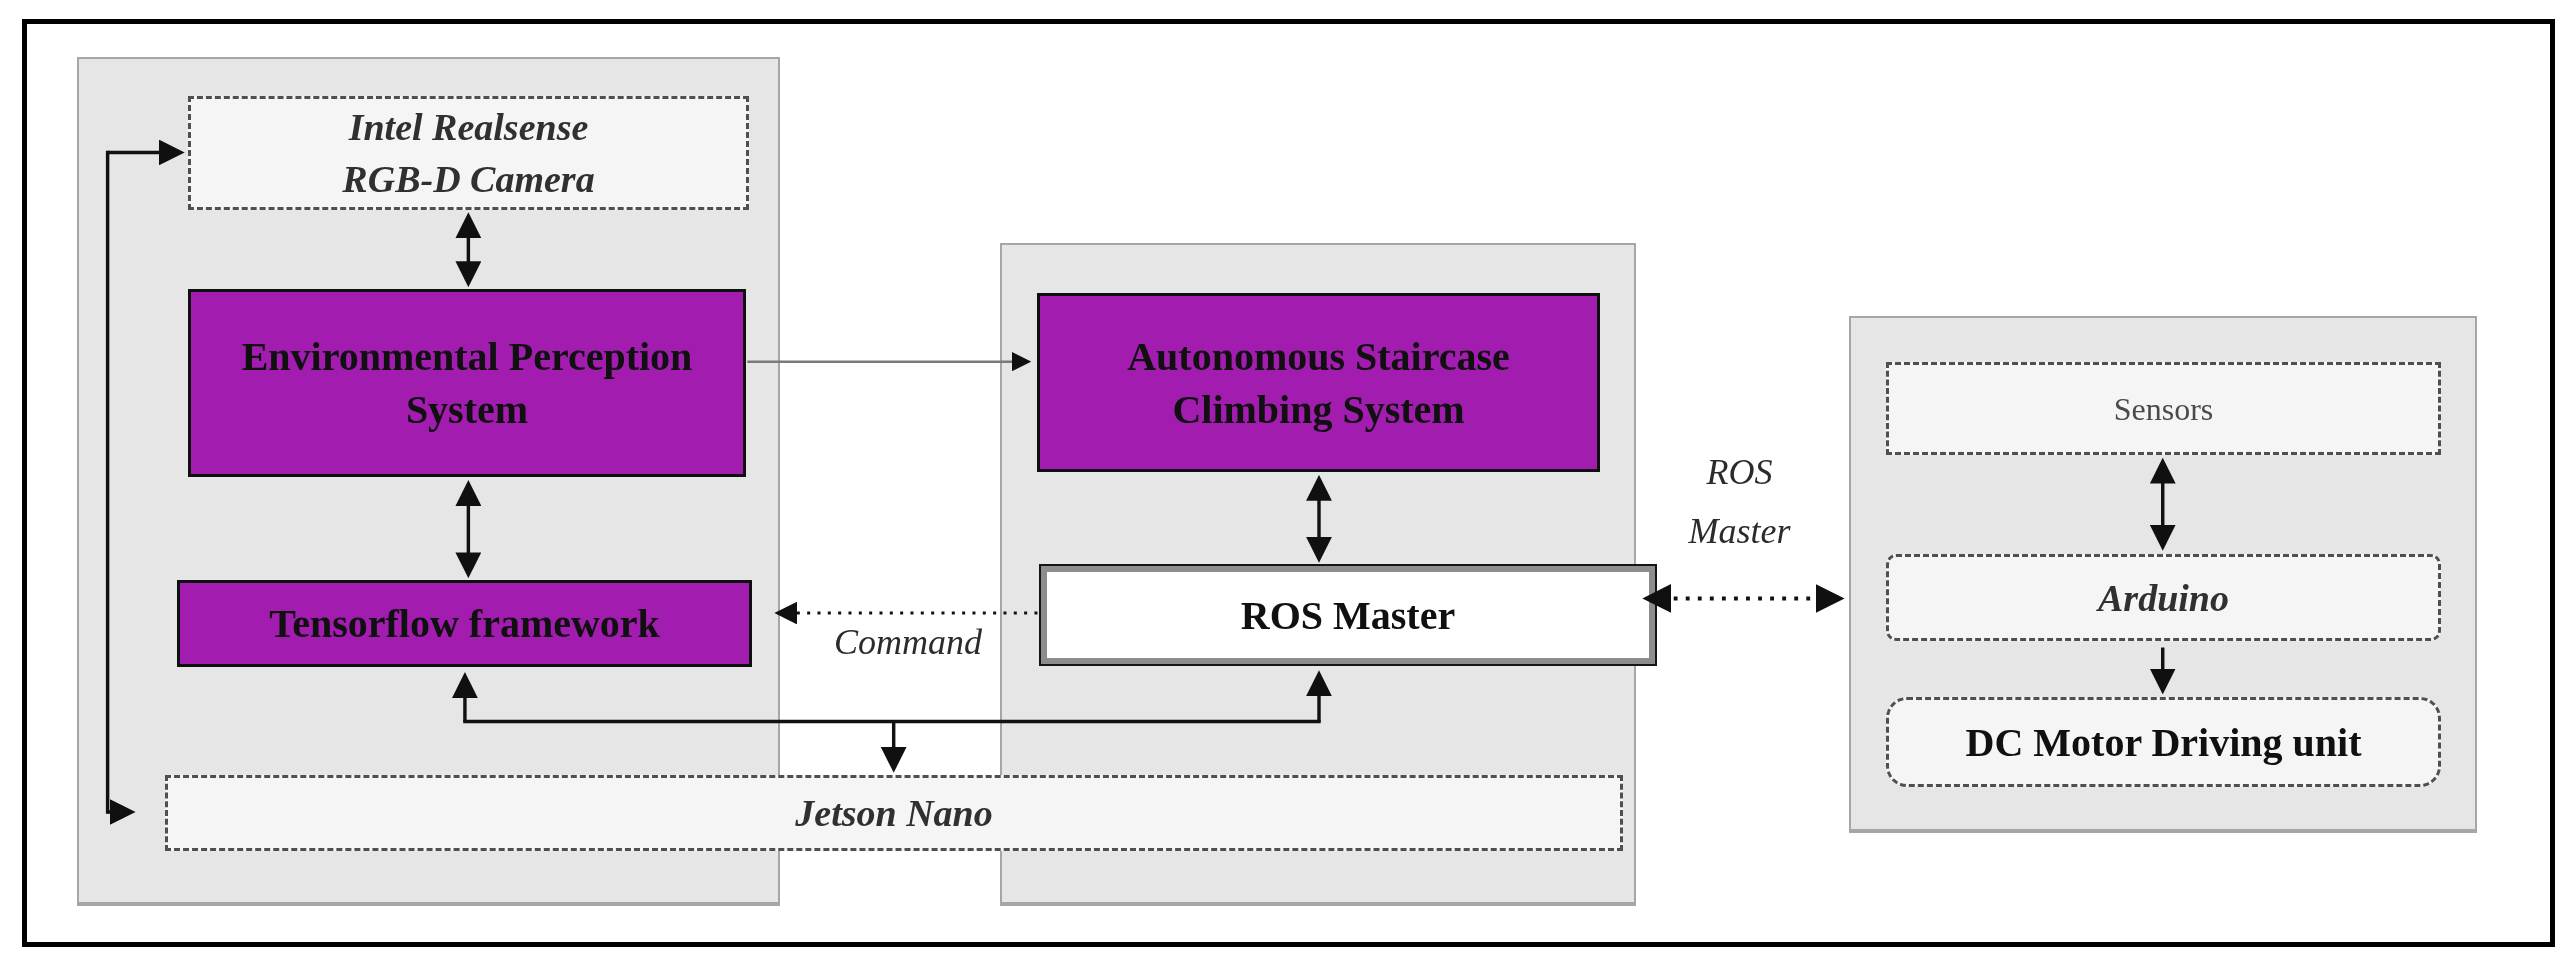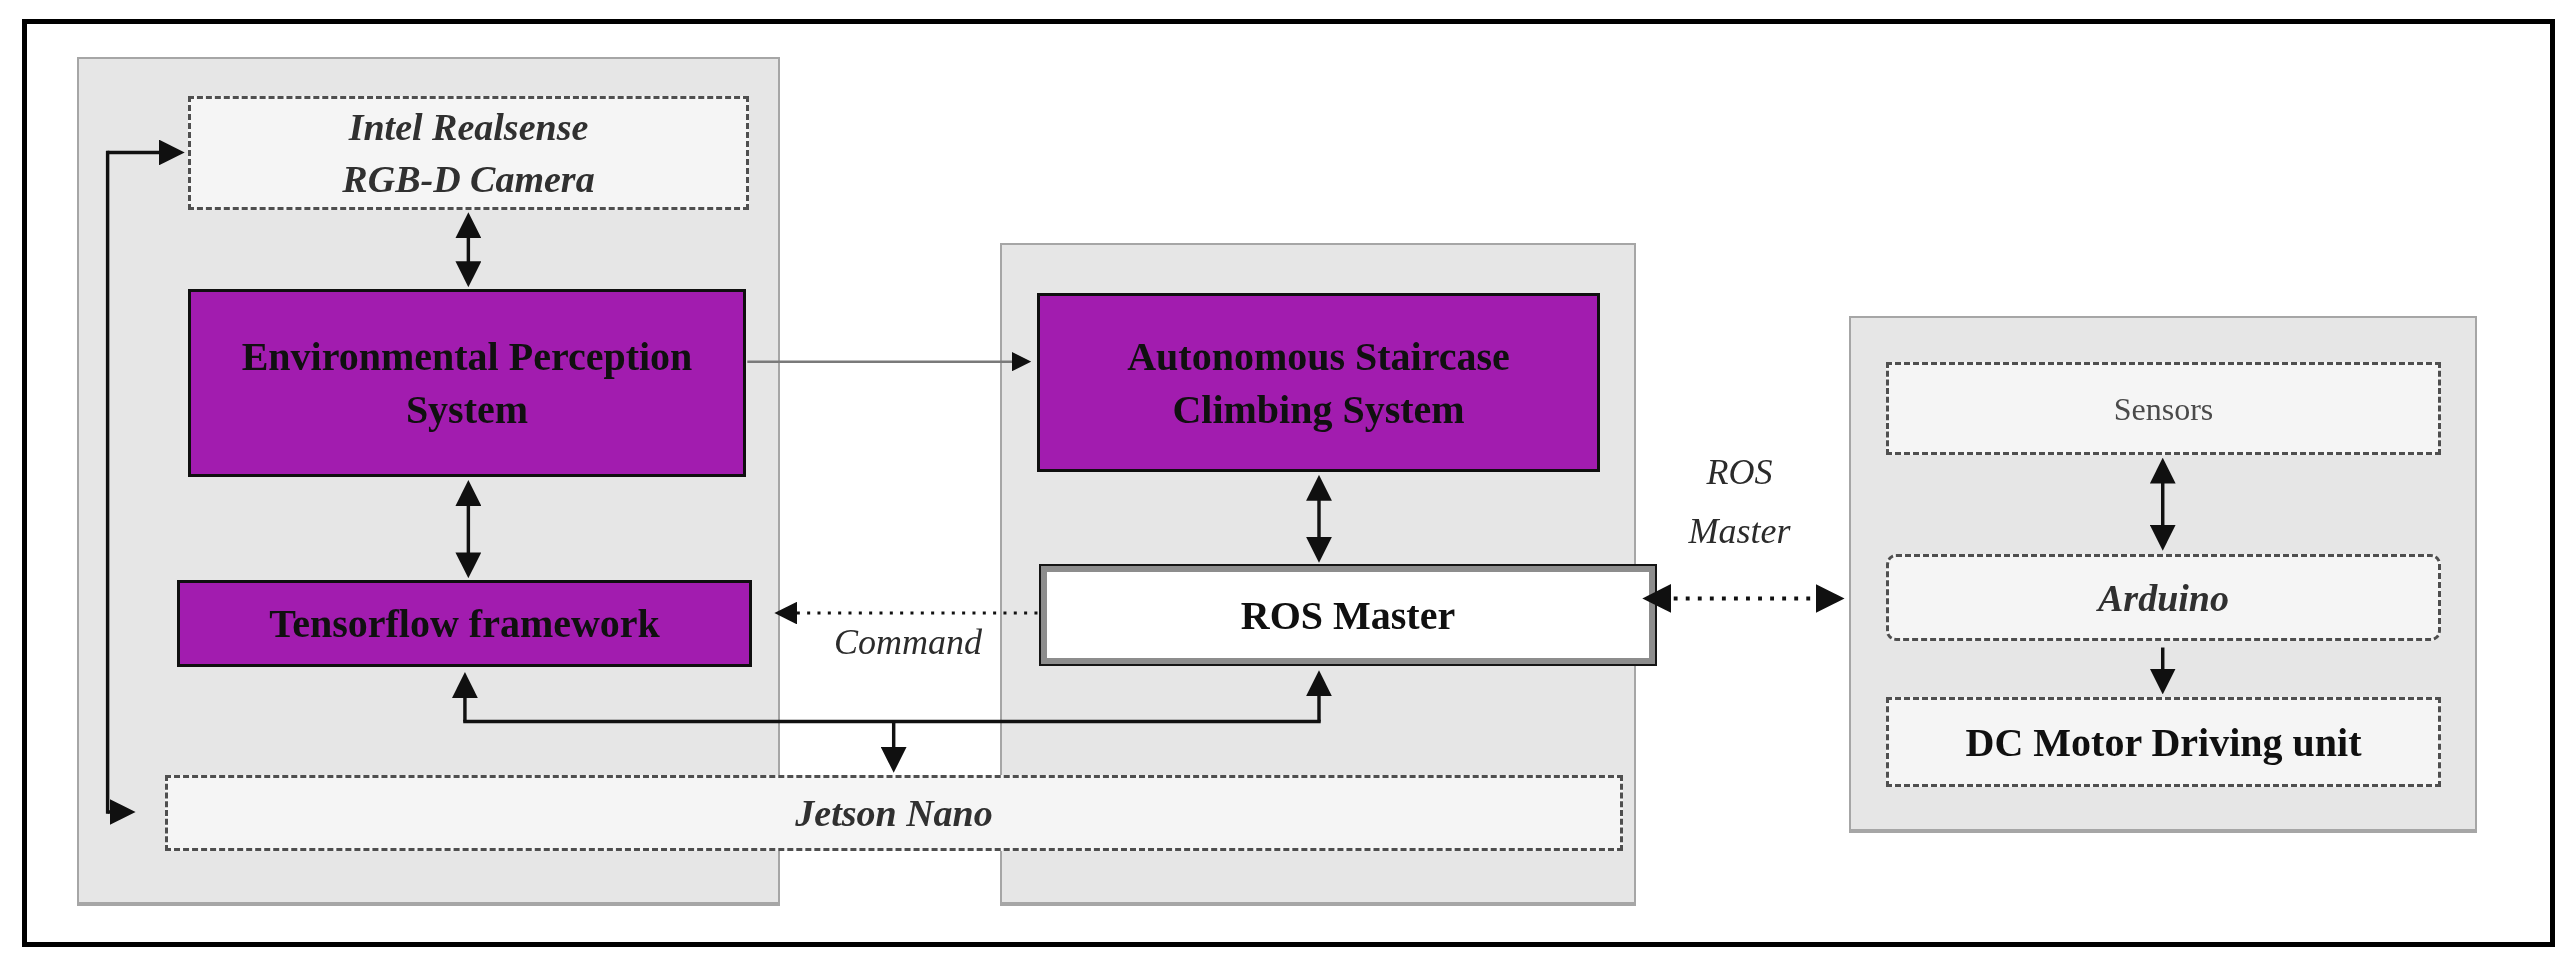--- a/index.html
+++ b/index.html
@@ -37,21 +37,21 @@
   .t-plain  { font-weight:normal; font-size:32px; line-height:50px; color:#4a4a4a; }
 
   .node-intel     { left:188px;  top:96px; width:561px;  height:114px; }
   .node-eps       { left:188px;  top:289px; width:558px;  height:188px; }
   .node-tf        { left:177px;  top:580px; width:575px;  height:87px; }
   .node-jetson    { left:140px;  top:775px; width:1458px; height:76px;margin-left:25px;  }
   .node-ascs      { left:1037px; top:293px; width:563px;  height:179px; }
   .node-ros       { left:1039px; top:564px; width:618px;  height:102px; }
   .node-sensors   { left:1886px; top:362px; width:555px;  height:93px; }
   .node-arduino   { left:1886px; top:554px; width:555px;  height:87px;border-radius:10px; }
-  .node-dcmotor   { left:1886px; top:697px; width:555px;  height:90px; }
+  .node-dcmotor   { left:1886px; top:697px; width:555px;  height:90px;border-radius:21px; }
 
   .edge-label {
     position:absolute; font-style:italic; font-size:36px; line-height:59px;
     color:#2b2b2b; text-align:center; white-space:pre-line;
   }
   .el-detection { left:762px;  top:298px; width:258px; }
   .el-command   { left:779px;  top:613px; width:258px; }
   .el-rosserial { left:1632px; top:443px; width:215px; }
 
   svg.overlay { position:absolute; left:0; top:0; width:2576px; height:967px; pointer-events:none; }

